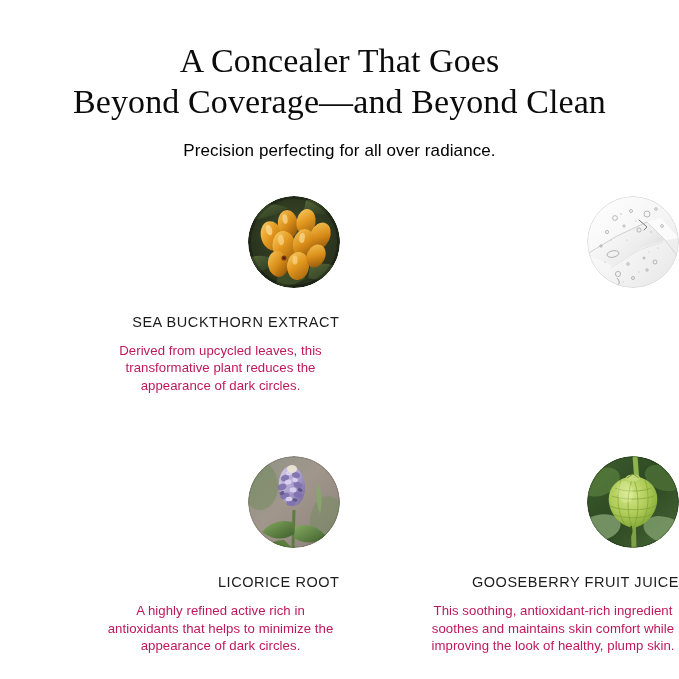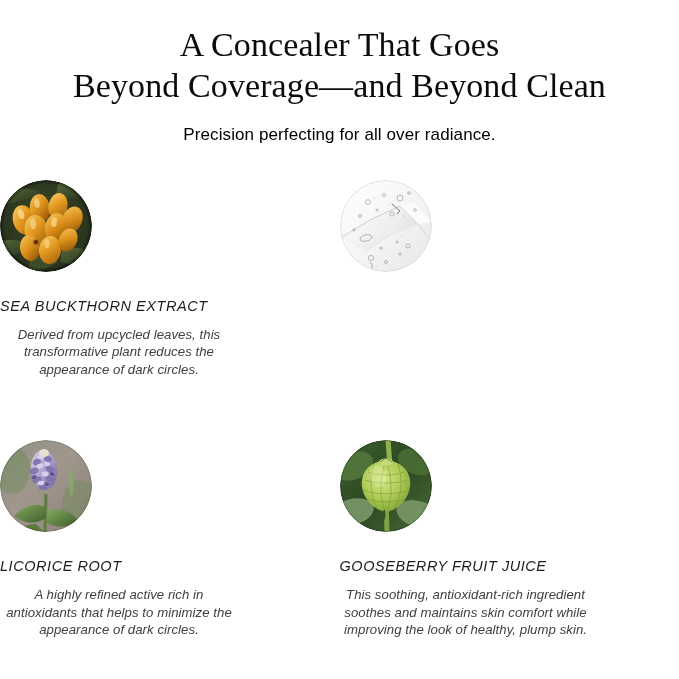--- a/index.html
+++ b/index.html
@@ -18,21 +18,21 @@
   .page {
     position: relative;
     width: 679px;
     height: 679px;
     background: #ffffff;
     box-sizing: border-box;
   }
 
   
   .header {
-    padding-top: 24px;
+    padding-top: 40px;
     text-align: center;
   }
   .headline {
     font-family: "Liberation Serif", "DejaVu Serif", serif;
     font-size: 34px;
     line-height: 41px;
     color: #0b0b0b;
     font-weight: 400;
     letter-spacing: 0.1px;
     margin: 0 auto;
@@ -57,23 +57,22 @@
     margin-top: 34px;
     display: grid;
     grid-template-columns: 1fr 1fr;
     grid-template-rows: auto auto;
     row-gap: 62px;
     column-gap: 0px;
   }
   .cell {
     display: flex;
     flex-direction: column;
-    align-items: flex-start;
+    align-items: flex-end;
     text-align: center;
-    font-style: italic;
   }
   .thumb-wrap {
     width: 92px;
     height: 92px;
     border-radius: 50%;
     overflow: hidden;
     position: relative;
     flex: 0 0 auto;
   }
   .thumb {
@@ -95,21 +94,21 @@
     color: #1c1c1c;
     font-weight: 400;
     margin-top: 25px;
     text-transform: uppercase;
     white-space: nowrap;
   }
   .ing-desc {
     font-family: "Liberation Sans", sans-serif;
     font-size: 13.2px;
     line-height: 17.4px;
-    color: #404040;
+    color: #be185d;
     font-weight: 400;
     margin-top: 11px;
     max-width: 248px;
     letter-spacing: 0.05px;
   }
   .cell-left .ing-desc { max-width: 238px; }
   .cell-right .ing-desc { max-width: 252px; }
 </style>
 </head>
 <body>

